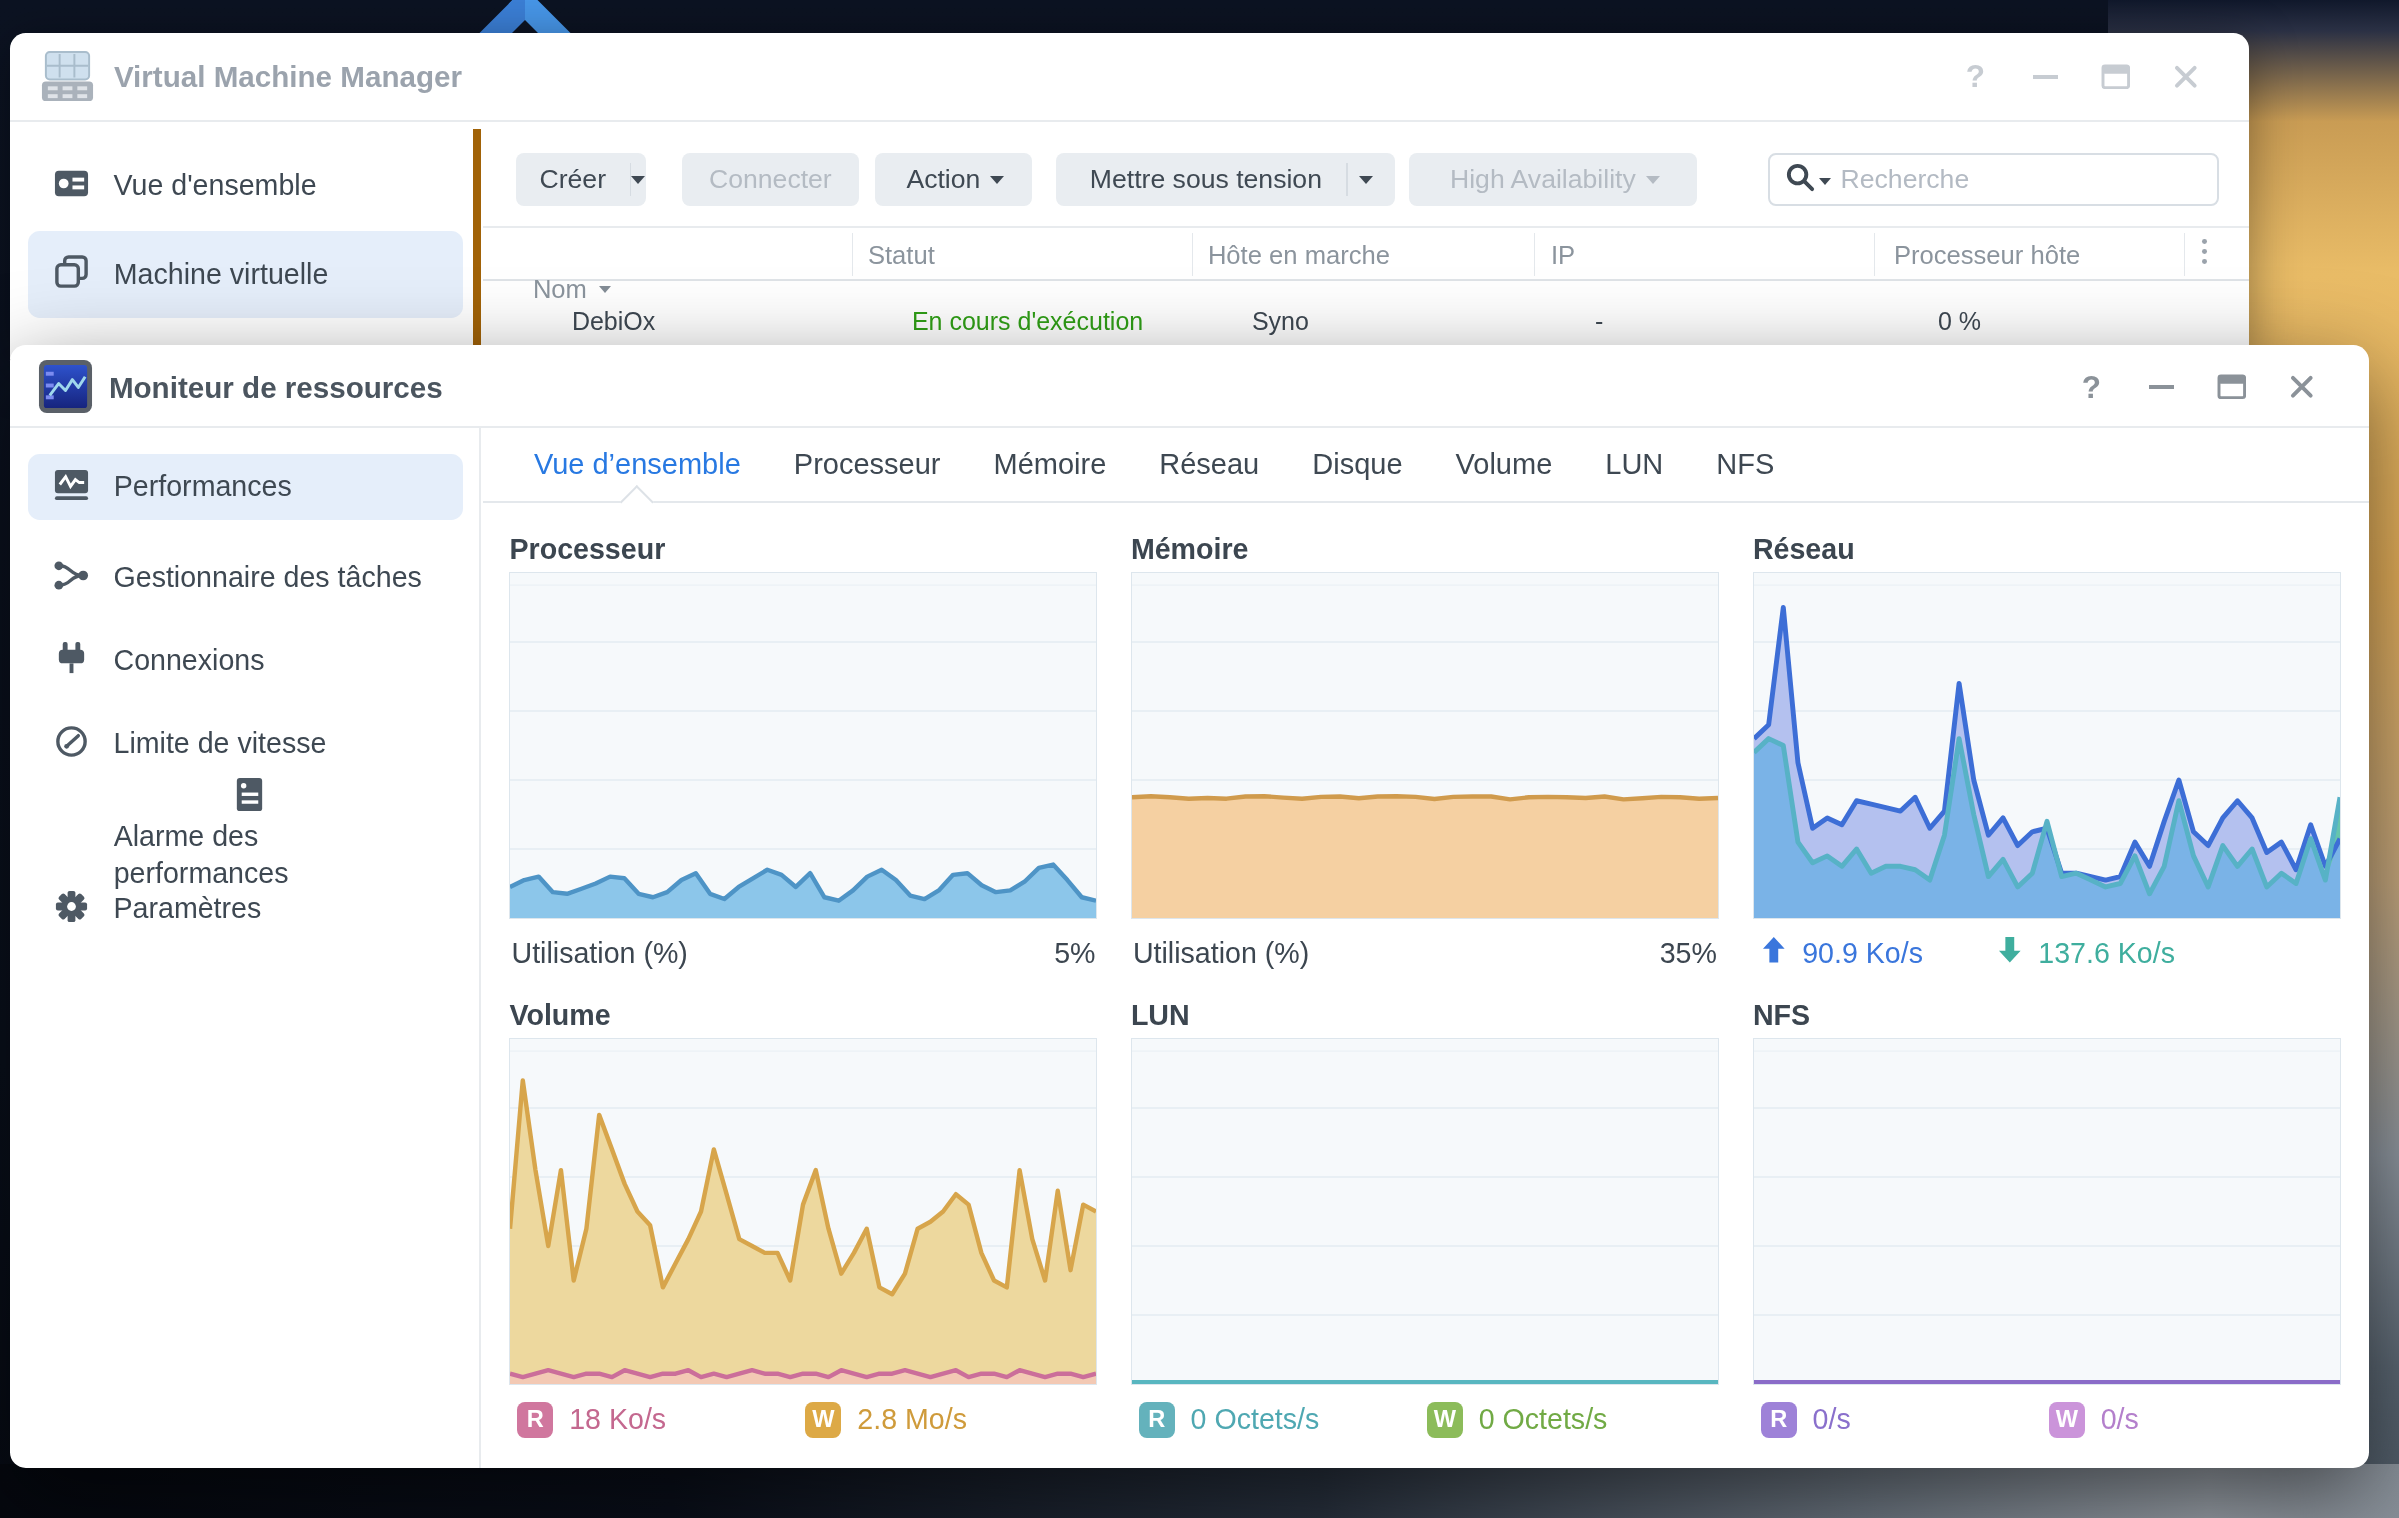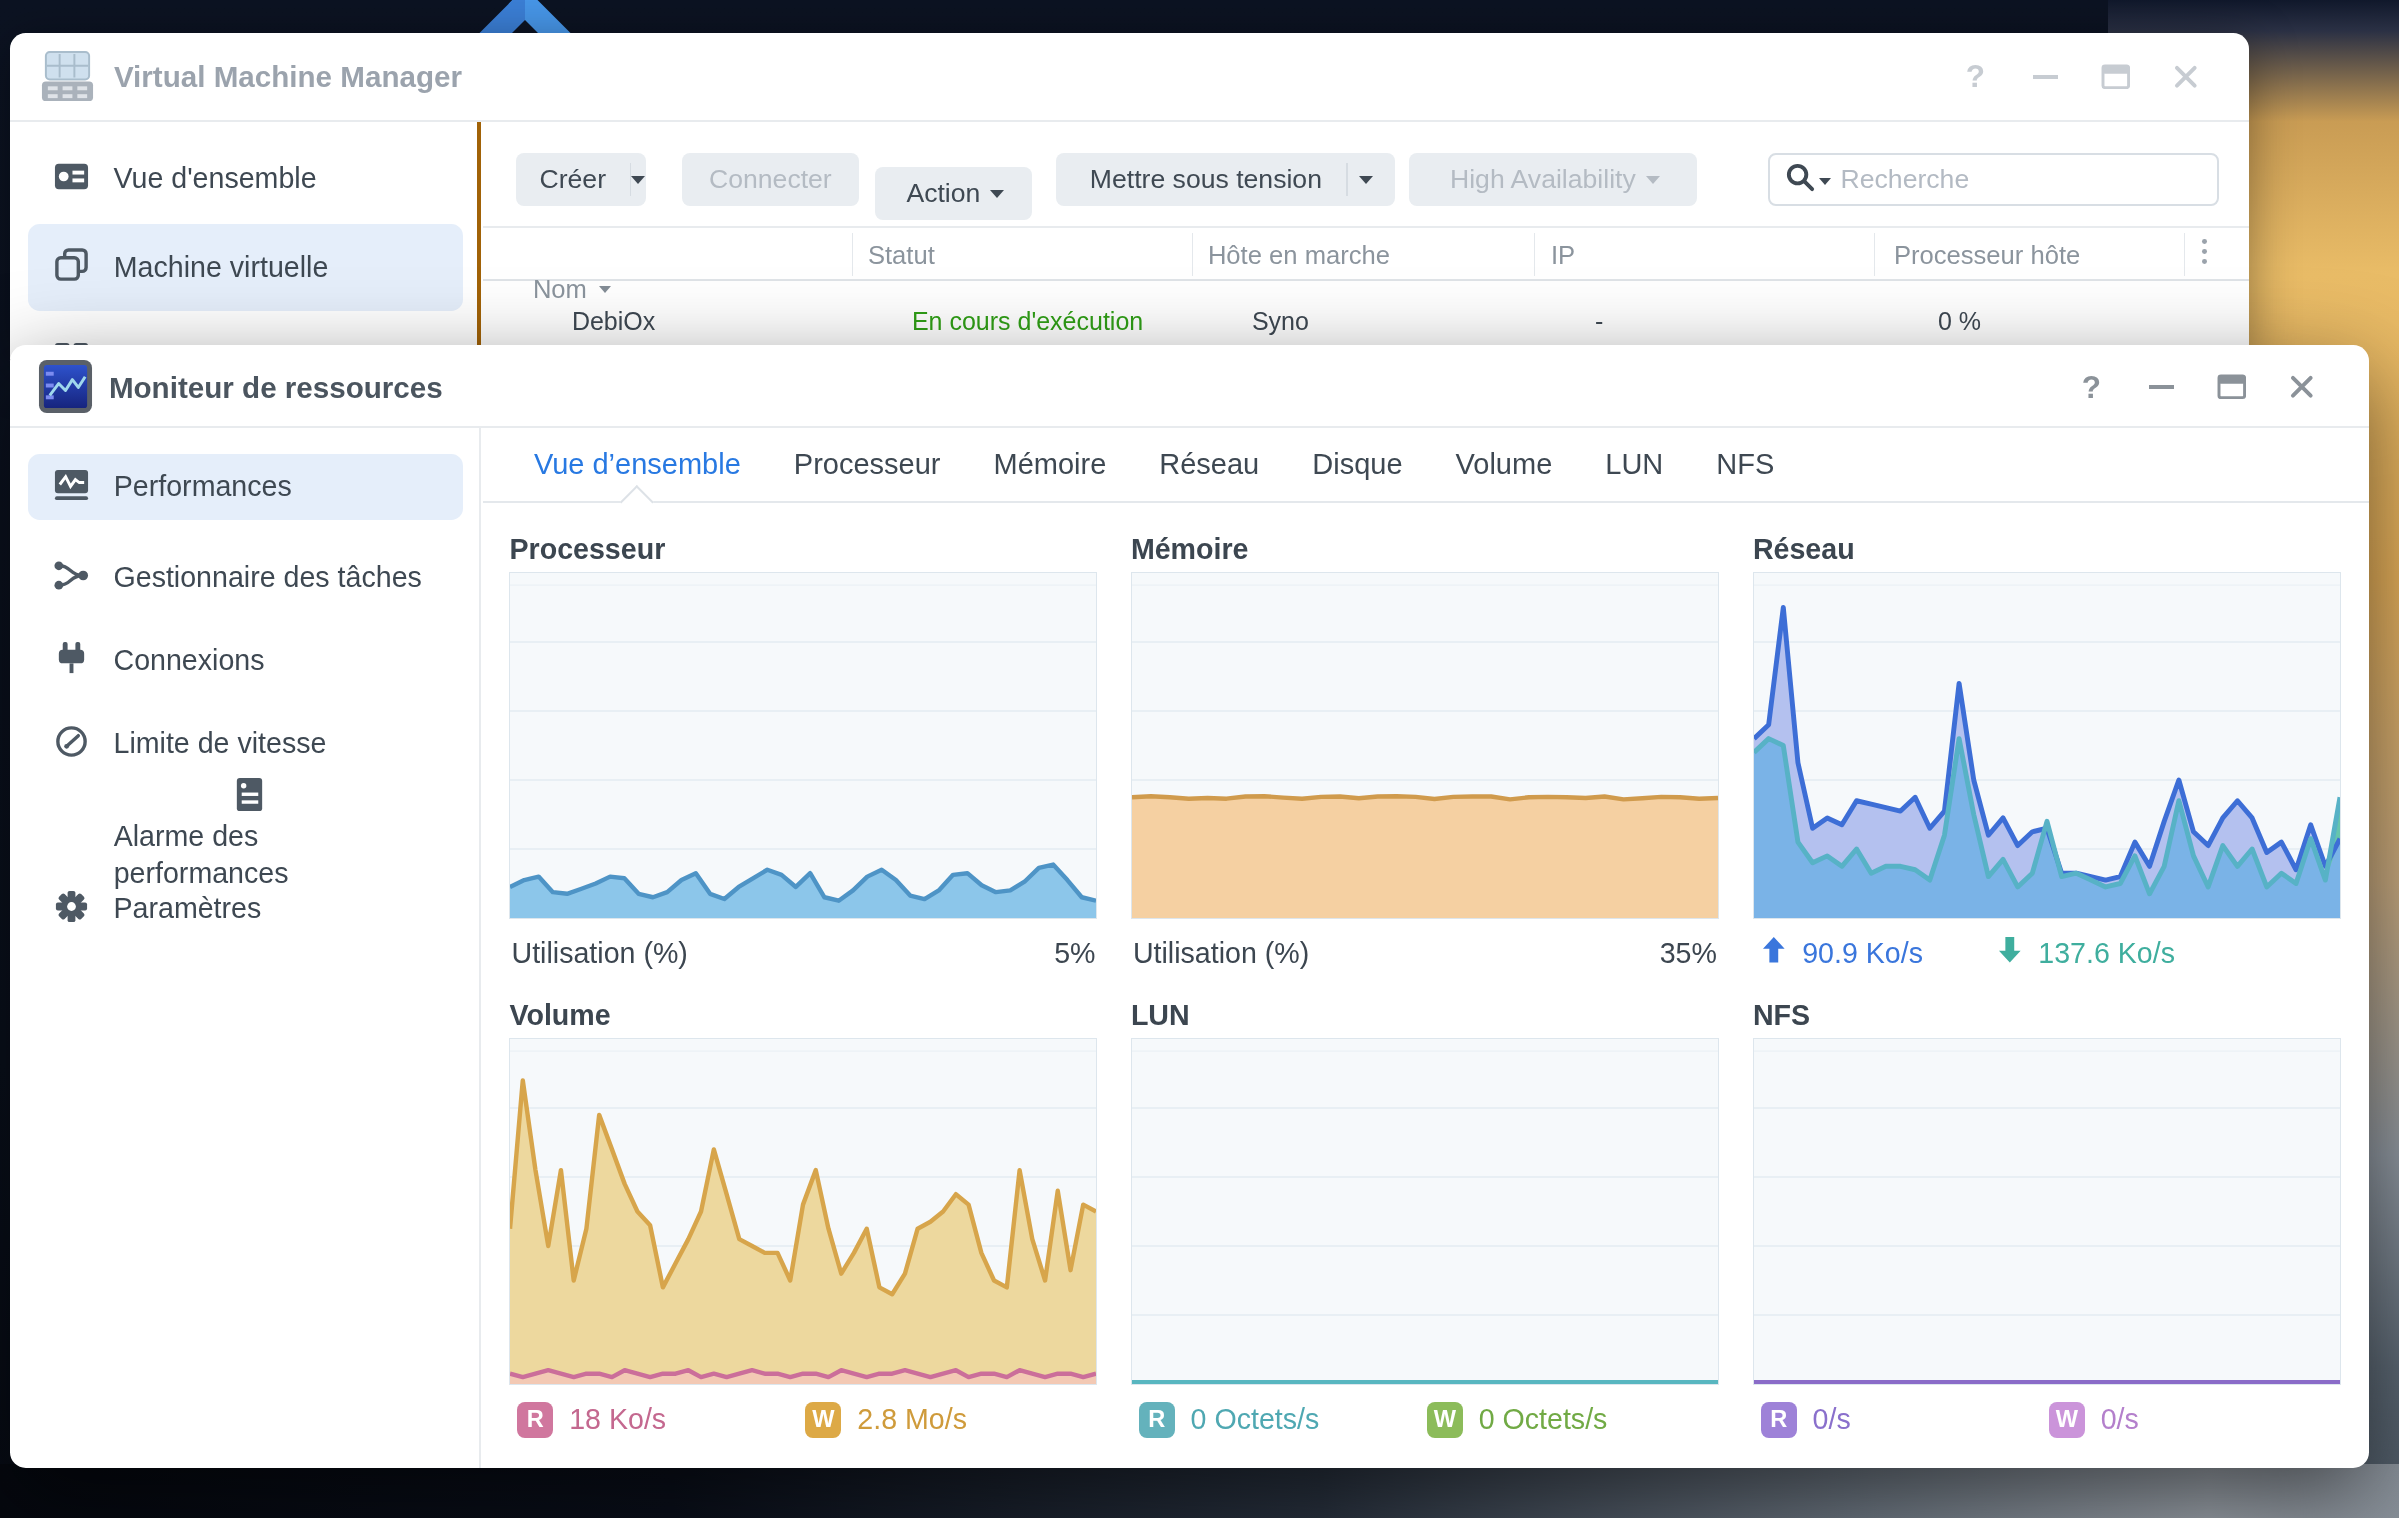--- a/index.html
+++ b/index.html
@@ -20,21 +20,21 @@
   .titlebar { position:absolute; left:0; top:0; width:100%; border-bottom:2px solid #e8ebee; }
   .title-text { position:absolute; font-size:29.6px; font-weight:bold; }
   .wc-group { position:absolute; display:flex; align-items:center; gap:37px; }
   .wc { width:33px; height:33px; display:flex; align-items:center; justify-content:center; font-size:31.5px; font-weight:bold; cursor:default; }
 
   
   #win-vmm { left:9.9px; top:32.5px; width:2239px; height:326px; border-radius:15.8px 15.8px 0 0; overflow:hidden; box-shadow:0 9.9px 49px rgba(0,0,0,.4); }
   #vmm-titlebar { height:89px; }
   .vmm-gray { color:#9ba3ad; }
   .vmm-controls { color:#c7ccd2; }
-  #vmm-sidebar { position:absolute; left:0; top:89px; width:471px; height:237px; border-right:4px solid #a16207; }
+  #vmm-sidebar { position:absolute; left:0; top:96px; width:471px; height:237px; border-right:8px solid #a16207; }
   .side-item { position:absolute; display:flex; align-items:center; cursor:pointer; }
   .side-label { font-size:28.6px; color:#3e4852; margin-left:23.6px; }
   .side-sel { background:#e5eefa; border-radius:11.8px; }
   #vmm-content { position:absolute; left:473px; top:89px; right:0; bottom:0; }
 
   .tb-btn { position:absolute; top:31.5px; height:53px; background:#e9edf1; border-radius:7.9px; display:flex; align-items:center; justify-content:center; font-size:26.6px; color:#3f4953; cursor:pointer; }
   .tb-btn .lbl { padding:0 23.6px; }
   .tb-disabled { color:#b4bbc3; cursor:default; }
   .split-sep { width:2px; height:33px; background:#d6dce2; }
   .caret { width:0; height:0; border-left:7.9px solid transparent; border-right:7.9px solid transparent; border-top:8.9px solid #3f4953; }
@@ -163,21 +163,21 @@
       <div class="tb-btn" style="left:33px; width:130px;">
         <span class="lbl">Créer</span>
         <span class="split-sep"></span>
         <span class="arrow-cell">
             <span class="caret"></span>
           </span>
       </div>
       <div class="tb-btn tb-disabled" style="left:199px; width:177px;">
         <span class="lbl">Connecter</span>
       </div>
-      <div class="tb-btn" style="left:392px; width:157px;margin-top:14px;">
+      <div class="tb-btn" style="left:392px; width:157px;">
         <span class="lbl" style="padding-right:9.9px;">Action</span>
         <span class="caret" style="margin-right:19.7px;"></span>
       </div>
       <div class="tb-btn" style="left:573px; width:339px;">
         <span class="lbl">Mettre sous tension</span>
         <span class="split-sep"></span>
         <span class="arrow-cell">
             <span class="caret"></span>
           </span>
       </div>

